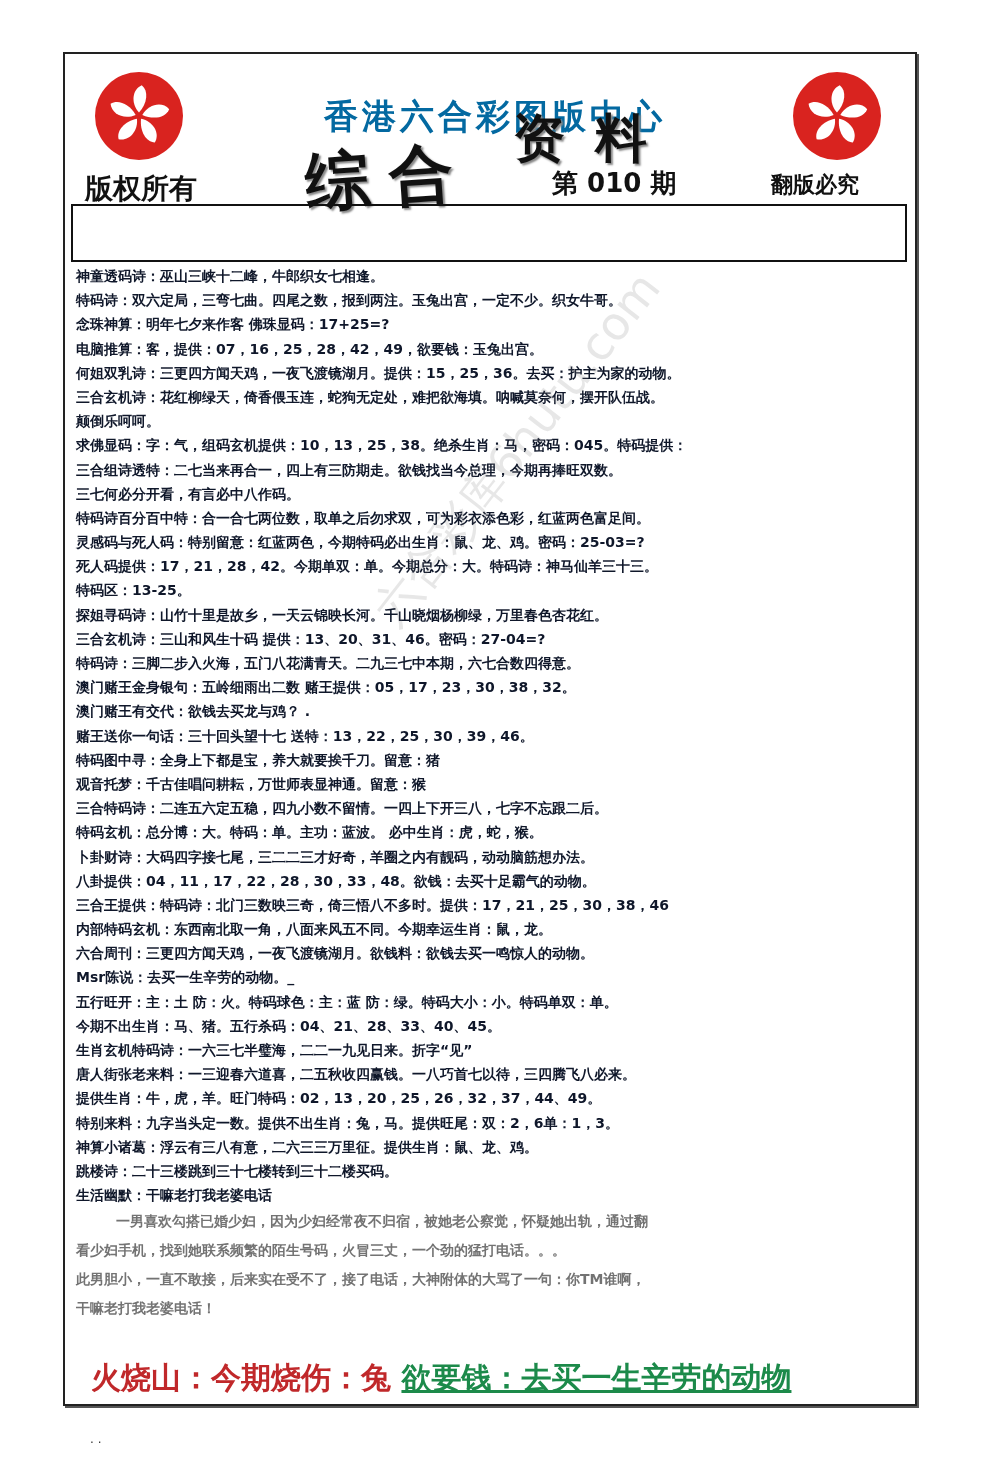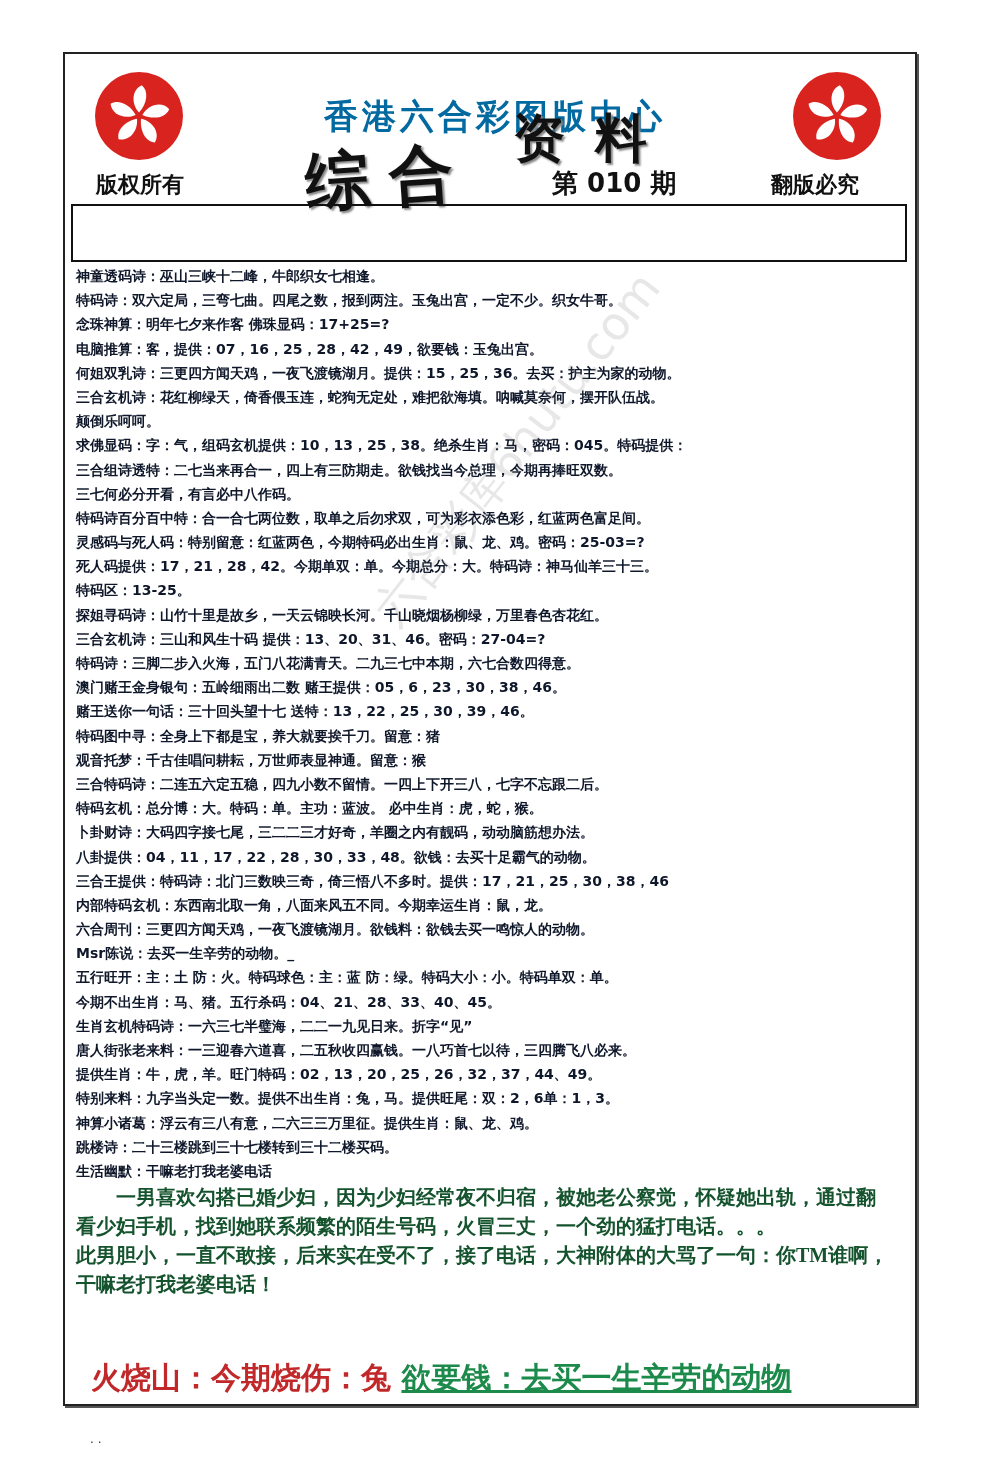--- a/index.html
+++ b/index.html
@@ -8,38 +8,38 @@
   .frame { position: absolute; left: 63px; top: 52px; width: 850px; height: 1350px;
            border: 2px solid #222; box-shadow: 2px 2px 0 #555; background: #fff; }
   .logo { position: absolute; width: 88px; height: 88px; border-radius: 50%;
           background: #d9231f; display: flex; align-items: center; justify-content: center; }
   .logo-left { left: 30px; top: 18px; }
   .logo-right { left: 728px; top: 18px; }
   .logo svg { width: 70px; height: 70px; }
   .hdr-title { position: absolute; left: 180px; top: 4px; width: 500px; text-align: center;
                font-size: 34px; font-weight: bold; letter-spacing: 4px; color: #0369a1;
                font-family: "DejaVu Serif", serif; margin-top: 36px; }
-  .hdr-left { position: absolute; left: 31px; top: 116px; font-size: 22px; font-weight: bold;
+  .hdr-left { position: absolute; left: 20px; top: 116px; font-size: 28px; font-weight: bold;
               font-family: "DejaVu Serif", serif; }
   .hdr-right { position: absolute; left: 706px; top: 116px; font-size: 22px; font-weight: bold;
                font-family: "DejaVu Serif", serif; }
   .big-zong { position: absolute; left: 240px; top: 80px; font-size: 64px; font-weight: bold;
               font-family: "DejaVu Serif", serif; color: #111; letter-spacing: 20px;
               text-shadow: 2px 2px 2px #888; transform: rotate(-4deg); }
   .big-zi { position: absolute; left: 448px; top: 50px; font-size: 52px; font-weight: bold;
             font-family: "DejaVu Serif", serif; color: #111; letter-spacing: 30px;
             text-shadow: 2px 2px 2px #888; }
   .issue { position: absolute; left: 487px; top: 112px; font-size: 26px; font-weight: bold;
            font-family: "DejaVu Sans", sans-serif; }
   .blank-box { position: absolute; left: 6px; top: 150px; width: 832px; height: 54px;
                border: 2px solid #111; }
   .content { position: absolute; left: 11px; top: 210px; width: 832px; }
   .line { font-size: 14px; line-height: 24.2px; height: 24.2px; white-space: nowrap;
           font-weight: bold; color: #0f172a; }
-  .story { font-size: 20px; line-height: 29px; white-space: nowrap; color: #14532d; font-weight: bold; font-family: Liberation Serif, serif; }
+  .story { font-size: 14px; line-height: 29px; white-space: nowrap; color: #737373; font-weight: bold; }
   .story.indent { padding-left: 40px; }
   .footer { position: absolute; left: 26px; top: 1304px; font-size: 30px; font-weight: bold;
             font-family: "DejaVu Serif", serif; white-space: nowrap; }
   .footer .red { color: #c0282a; }
   .footer .green { color: #1c8a4a; text-decoration: underline; }
   .watermark { position: absolute; left: 360px; top: 600px; font-size: 46px; color: rgba(120,120,120,0.18);
                transform: rotate(-52deg); transform-origin: left top; white-space: nowrap; pointer-events: none;
                font-family: "DejaVu Sans", sans-serif; }
   .dots { position: absolute; left: 90px; top: 1432px; font-size: 12px; color: #333; }
 </style>
@@ -90,21 +90,22 @@
       <div class="line"><span>求佛显码：</span><span>字：气，组码玄机提供：10，13，25，38。绝杀生肖：马，密码：045。特码提供：</span></div>
       <div class="line"><span>三合组诗透特：</span><span>二七当来再合一，四上有三防期走。欲钱找当今总理，今期再捧旺双数。</span></div>
       <div class="line"><span></span><span>三七何必分开看，有言必中八作码。</span></div>
       <div class="line"><span>特码诗百分百中特：</span><span>合一合七两位数，取单之后勿求双，可为彩衣添色彩，红蓝两色富足间。</span></div>
       <div class="line"><span>灵感码与死人码：</span><span>特别留意：红蓝两色，今期特码必出生肖：鼠、龙、鸡。密码：25-03=?</span></div>
       <div class="line"><span>死人码提供：</span><span>17，21，28，42。今期单双：单。今期总分：大。特码诗：神马仙羊三十三。</span></div>
       <div class="line"><span>特码区：</span><span>13-25。</span></div>
       <div class="line"><span>探姐寻码诗：</span><span>山竹十里是故乡，一天云锦映长河。千山晓烟杨柳绿，万里春色杏花红。</span></div>
       <div class="line"><span>三合玄机诗：</span><span>三山和风生十码  提供：13、20、31、46。密码：27-04=?</span></div>
       <div class="line"><span>特码诗：</span><span>三脚二步入火海，五门八花满青天。二九三七中本期，六七合数四得意。</span></div>
-      <div class="line"><span>澳门赌王金身银句：</span><span>五岭细雨出二数  赌王提供：05，6，23，30，38，46。</span></div>
+      <div class="line"><span>澳门赌王金身银句：</span><span>五岭细雨出二数  赌王提供：05，17，23，30，38，32。</span></div>
+      <div class="line"><span>澳门赌王有交代：</span><span>欲钱去买龙与鸡？ .</span></div>
       <div class="line"><span>赌王送你一句话：</span><span>三十回头望十七  送特：13，22，25，30，39，46。</span></div>
       <div class="line"><span>特码图中寻：</span><span>全身上下都是宝，养大就要挨千刀。留意：猪</span></div>
       <div class="line"><span>观音托梦：</span><span>千古佳唱问耕耘，万世师表显神通。留意：猴</span></div>
       <div class="line"><span>三合特码诗：</span><span>二连五六定五稳，四九小数不留情。一四上下开三八，七字不忘跟二后。</span></div>
       <div class="line"><span>特码玄机：</span><span>总分博：大。特码：单。主功：蓝波。  必中生肖：虎，蛇，猴。</span></div>
       <div class="line"><span>卜卦财诗：</span><span>大码四字接七尾，三二二三才好奇，羊圈之内有靓码，动动脑筋想办法。</span></div>
       <div class="line"><span>八卦提供：</span><span>04，11，17，22，28，30，33，48。欲钱：去买十足霸气的动物。</span></div>
       <div class="line"><span>三合王提供：</span><span>特码诗：北门三数映三奇，倚三悟八不多时。提供：17，21，25，30，38，46</span></div>
       <div class="line"><span>内部特码玄机：</span><span>东西南北取一角，八面来风五不同。今期幸运生肖：鼠，龙。</span></div>
       <div class="line"><span>六合周刊：</span><span>三更四方闻天鸡，一夜飞渡镜湖月。欲钱料：欲钱去买一鸣惊人的动物。</span></div>

